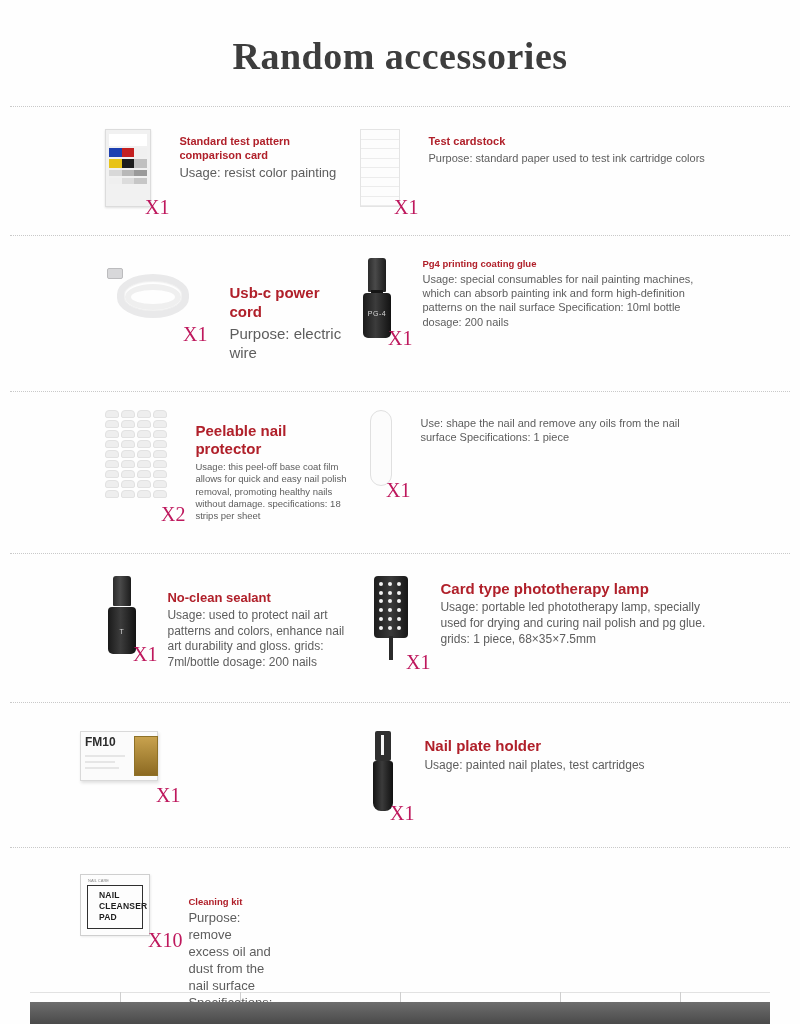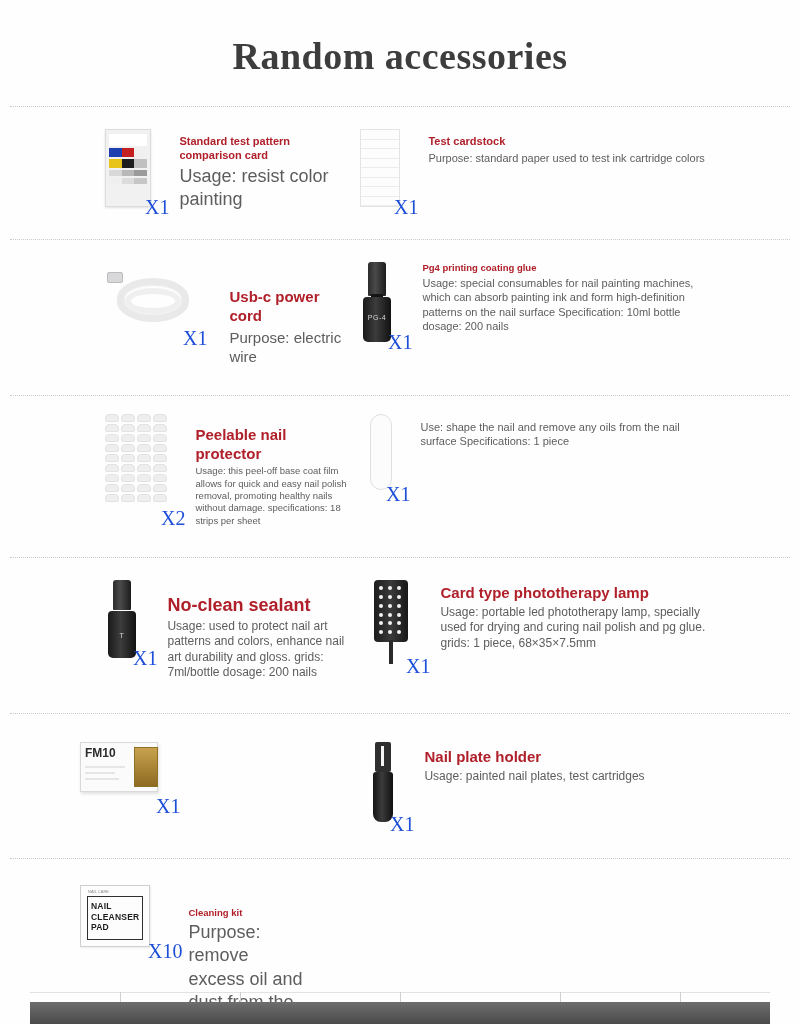--- a/index.html
+++ b/index.html
@@ -43,42 +43,42 @@
   .cell.right { width: 430px; padding-left: 10px; }
   .art-wrap {
     position: relative;
     flex: 0 0 auto;
     display: flex;
     align-items: flex-end;
     justify-content: center;
   }
   .qty {
     font-size: 20px;
-    color: #1d4ed8;
+    color: #be185d;
     font-family: "Liberation Serif", serif;
     position: relative;
     top: 12px;
     left: -6px;
     white-space: nowrap;
   }
   .text-block { padding-left: 4px; padding-top: 6px; max-width: 290px; }
   .t-title {
     color: #b0202a;
     font-weight: bold;
     line-height: 1.25;
     margin-bottom: 2px;
   }
   .t-body {
     color: #5d5d5d;
     line-height: 1.3;
   }
   .fs10 { font-size: 9.5px; }
   .fs11 { font-size: 11px; }
   .fs12 { font-size: 12px; }
-  .fs13 { font-size: 18px; }
+  .fs13 { font-size: 13px; }
   .fs15 { font-size: 15px; }
 
   
   .card-test {
     width: 46px; height: 78px;
     background: #f1f1f1;
     border: 1px solid #dcdcdc;
     position: relative;
     display: flex; flex-direction: column;
     padding: 4px 3px; gap: 2px;
@@ -233,21 +233,21 @@
   
   .cleanbox {
     width: 70px; height: 62px;
     background: #fdfdfd; border: 1px solid #cfcfcf;
     position: relative;
     box-shadow: 1px 1px 2px rgba(0,0,0,.08);
   }
   .cleanbox .inner {
     position: absolute; left: 6px; top: 10px; right: 6px; bottom: 6px;
     border: 1px solid #2f2f2f;
-    padding: 4px 3px;
+    padding: 4px 11px;
   }
   .cleanbox .np {
     font-size: 8.5px; font-weight: bold; color: #1d1d1d;
     line-height: 1.25; letter-spacing: .2px;
   }
   .cleanbox .tiny {
     position: absolute; left: 7px; top: 3px;
     font-size: 4px; color: #888;
   }
 

